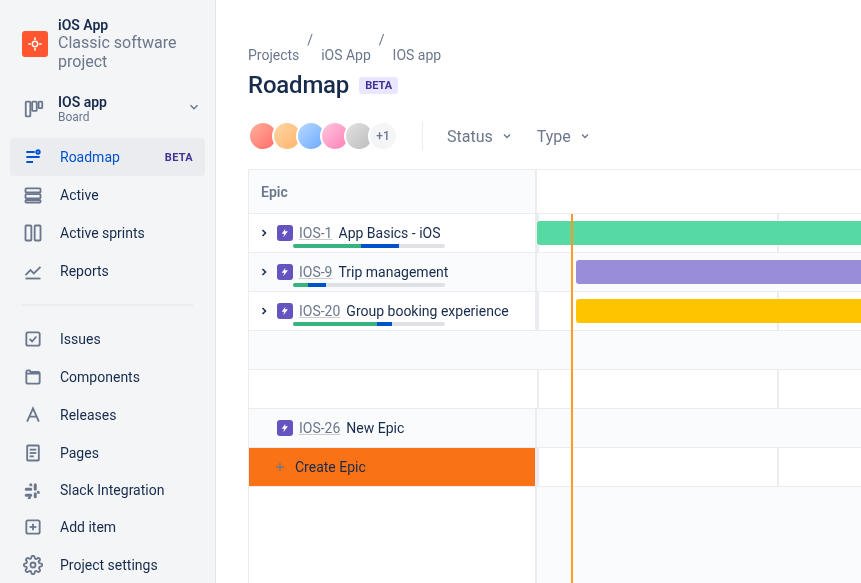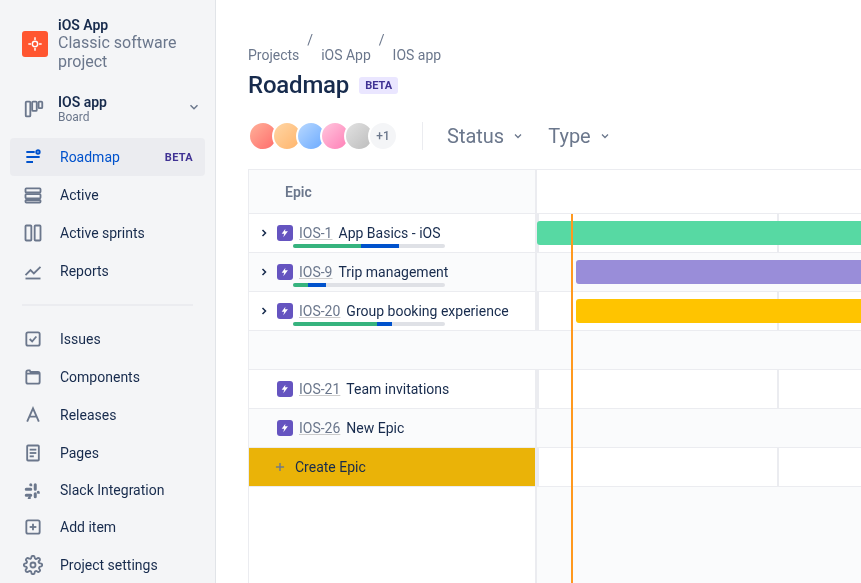--- a/index.html
+++ b/index.html
@@ -111,21 +111,21 @@
     .av4{background:linear-gradient(135deg,#ffc7de,#ff7eb6);}
     .av5{background:linear-gradient(135deg,#e2e2e2,#bcbcbc);}
     .avatar.more{
       background:#F4F5F7;color:var(--text-muted);
       display:flex;align-items:center;justify-content:center;
       font-size:12px;font-weight:500;
     }
     .vdiv{width:1px;height:28px;background:var(--divider);}
     .filter{
       display:flex;align-items:center;gap:8px;color:var(--text-muted);
-      cursor:pointer;font-size:20px;
+      cursor:pointer;font-size:16px;
     }
     .filter svg{color:var(--text-muted);}
     
     .roadmap{
       border:1px solid var(--divider);
       border-right:none;
       display:flex;flex-direction:column;
       flex:1;min-height:0;
       margin-left:0;
       position:relative;
@@ -175,21 +175,21 @@
     .epic-title{font-size:14px;color:var(--text);}
     .progress{
       position:absolute;left:44px;right:90px;bottom:4px;height:4px;border-radius:2px;
       background:var(--progress-grey);overflow:hidden;display:flex;
     }
     .progress .g{background:var(--progress-green);height:100%;}
     .progress .b{background:var(--progress-blue);height:100%;}
     .create-plus{
       width:18px;display:flex;justify-content:center;color:var(--text-muted);
     }
-    .epic-left-header{font-weight:600;font-size:14px;color:var(--text-muted);margin-left:28px;}
+    .epic-left-header{font-weight:600;font-size:14px;color:var(--text-muted);margin-left:4px;}
     .rm-right-cell{position:relative;}
     .rm-right-cell .stripe{position:absolute;inset:0;}
     .rm-row:nth-child(even) .stripe{background:#fafbfc;}
   </style>
 </head>
 <body>
 
 <div class="layout">
 
   <aside class="sidebar">
@@ -466,59 +466,46 @@
       <div class="bar" style="left:12%;right:0;background:var(--bar-yellow)"></div>
     </div>
               </div>
               <div class="rm-row">
     <div class="rm-right rm-right-cell">
       <div class="stripe"></div>
 
     </div>
               </div>
               <div class="rm-row">
+    <div class="rm-right rm-right-cell">
+      <div class="stripe"></div>
+
+    </div>
+              </div>
+              <div class="rm-row">
     <div class="rm-left">
       <span class="epic-chev">
         
       </span>
       <span class="epic-iconbox">
         <svg width="10" height="10" viewBox="0 0 24 24" fill="currentColor">
                       <path d="M13 2L4 14h6l-2 8 11-14h-7l1-6z"></path>
                     </svg>
       </span>
-      <a href="#" class="epic-key">IOS-21</a>
-      <span class="epic-title">Team invitations</span>
+      <a href="#" class="epic-key">IOS-26</a>
+      <span class="epic-title">New Epic</span>
 
     </div>
     <div class="rm-right rm-right-cell">
       <div class="stripe"></div>
 
     </div>
               </div>
               <div class="rm-row">
-    <div class="rm-left">
-      <span class="epic-chev">
-        
-      </span>
-      <span class="epic-iconbox">
-        <svg width="10" height="10" viewBox="0 0 24 24" fill="currentColor">
-                      <path d="M13 2L4 14h6l-2 8 11-14h-7l1-6z"></path>
-                    </svg>
-      </span>
-      <a href="#" class="epic-key">IOS-26</a>
-      <span class="epic-title">New Epic</span>
-
-    </div>
-    <div class="rm-right rm-right-cell">
-      <div class="stripe"></div>
-
-    </div>
-              </div>
-              <div class="rm-row">
-  <div class="rm-left" style="background:#eab308">
+  <div class="rm-left" style="background:#f97316">
     <span class="create-plus" style="margin-left:14px">
       <svg width="14" height="14" viewBox="0 0 24 24" fill="none" stroke="currentColor" stroke-width="2.4">
                       <line x1="12" y1="5" x2="12" y2="19"></line>
                       <line x1="5" y1="12" x2="19" y2="12"></line>
                     </svg>
     </span>
     <span>Create Epic</span>
   </div>
   <div class="rm-right rm-right-cell">
                   <div class="stripe"></div>

